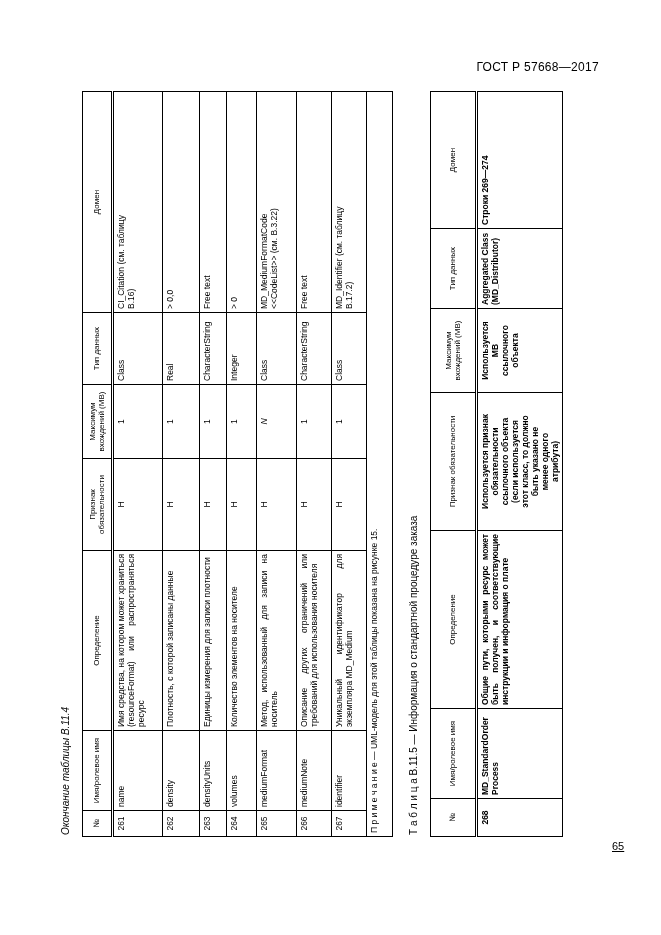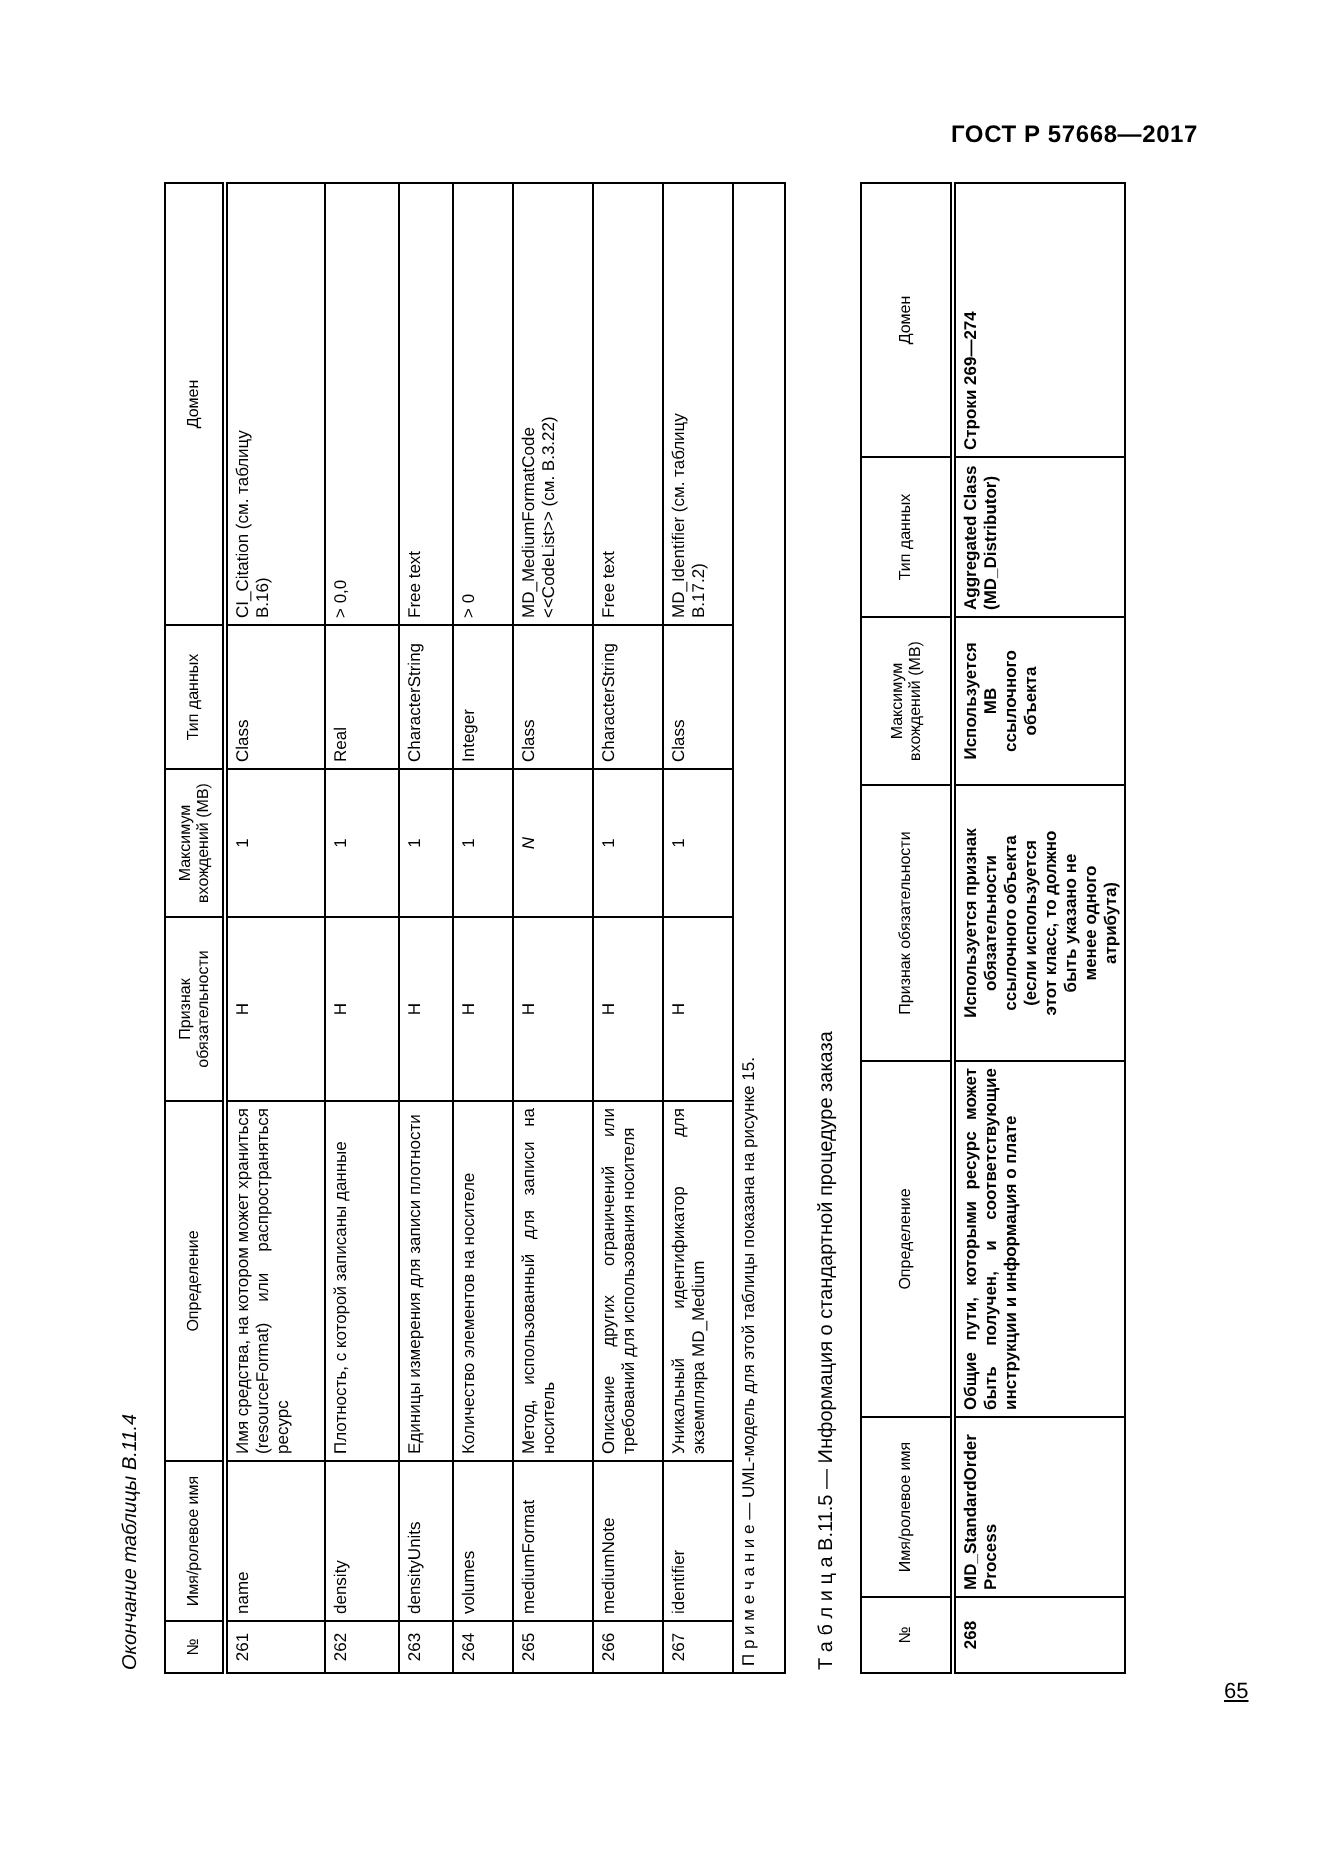--- a/index.html
+++ b/index.html
@@ -2,21 +2,21 @@
 <html><head>
 <meta charset="utf-8">
 <style>
   html,body { margin:0; padding:0; }
   body {
     width:661px; height:935px; position:relative; background:#ffffff;
     font-family:"Liberation Sans", sans-serif; color:#000; overflow:hidden;
   }
   .doc-code {
     position:absolute; top:60px; right:62px;
-    font-size:12px; font-weight:bold; letter-spacing:.3px;
+    font-size:12px; font-weight:normal; letter-spacing:.3px;
   }
   .page-number { position:absolute; top:840px; left:612px; font-size:11px;text-decoration:underline; }
 
   
   .rot-wrap { position:absolute; }
   .rot-inner { transform-origin:0 0; }
   .wrap-t1 { left:58px; top:92px; width:336px; height:745px; }
   .wrap-t1 .rot-inner { width:745px; height:336px; transform:rotate(-90deg) translateX(-745px); }
   .wrap-t2 { left:406px; top:92px; width:158px; height:745px; }
   .wrap-t2 .rot-inner { width:745px; height:158px; transform:rotate(-90deg) translateX(-745px); }

